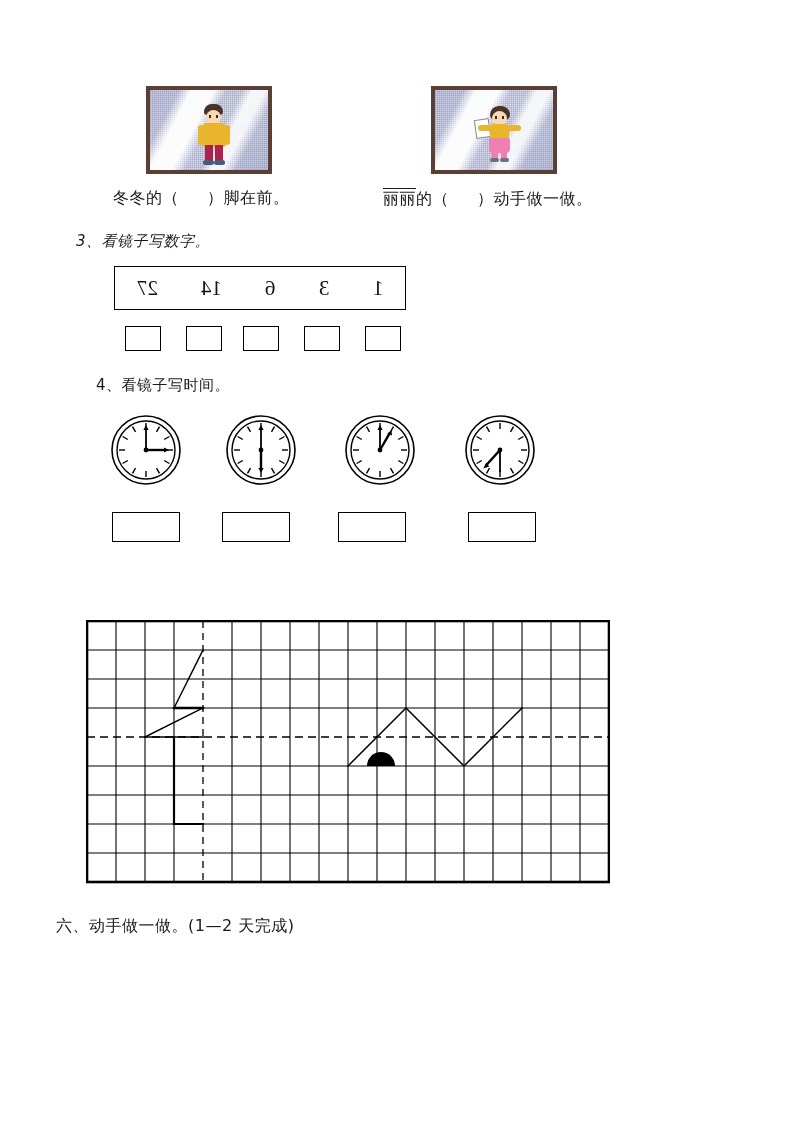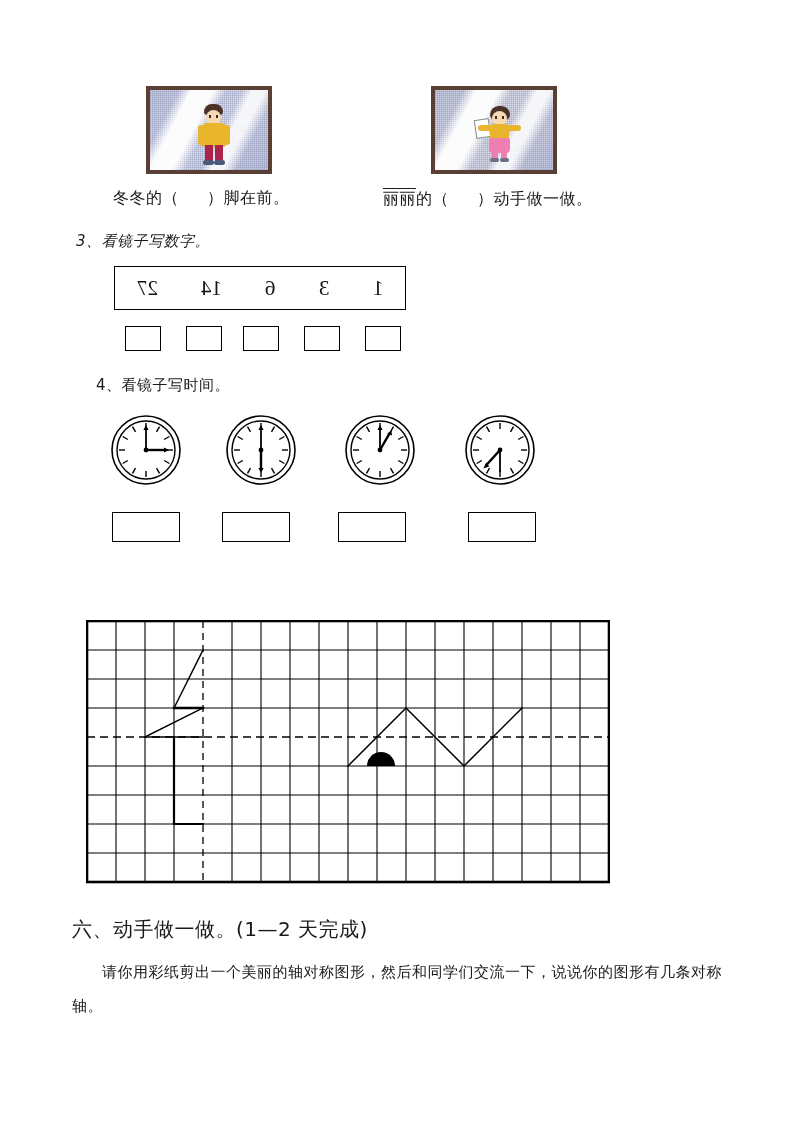--- a/index.html
+++ b/index.html
@@ -164,21 +164,21 @@
     box-sizing: border-box;
     background: #fff;
   }
 
   
   .q5-title { position: absolute; left: 76px; top: 584px; font-size: 15px; }
   .grid-wrap { position: absolute; left: 86px; top: 620px; }
   .grid-wrap svg { display: block; }
 
   
-  .q6-title { position: absolute; left: 72px; top: 916px; font-size: 20px; }
+  .q6-title { position: absolute; left: 56px; top: 916px; font-size: 16px; }
   .q6-body {
     position: absolute; left: 72px; top: 955px;
     width: 650px; font-size: 15px; line-height: 34px;
     text-indent: 30px;
     text-align: justify;
   }
 </style>
 </head>
 <body>
 
@@ -411,15 +411,14 @@
       <g fill="none" stroke="#000" stroke-width="1.5" stroke-linecap="square">
         <polyline points="262,146 320,88 378,146 407,117"></polyline>
         <polyline points="407,117 436,88"></polyline>
       </g>
 
       <path d="M 281 146 A 14 14 0 0 1 309 146 Z" fill="#000"></path>
     </svg>
   </div>
 
   <div class="q6-title cn">六、动手做一做。(1—2 天完成)</div>
-  <div class="q6-body cn">请你用彩纸剪出一个美丽的轴对称图形，然后和同学们交流一下，说说你的图形有几条对称轴。</div>
 
 </div>
 
 </body></html>

